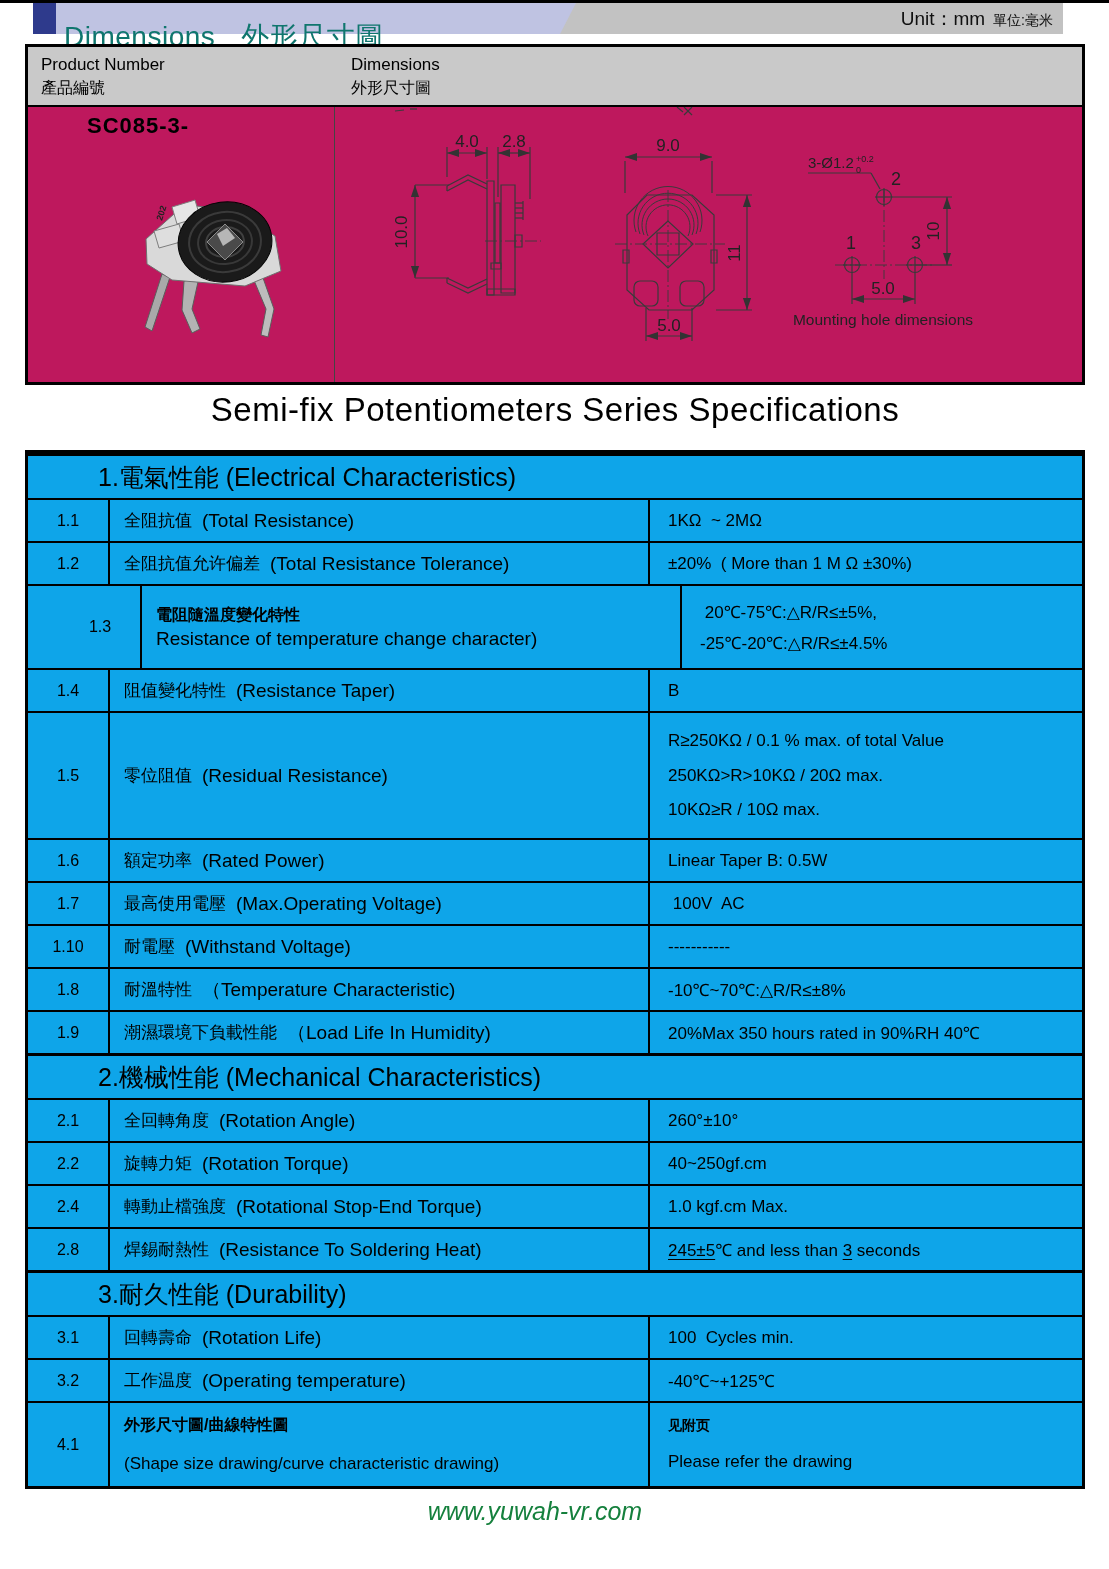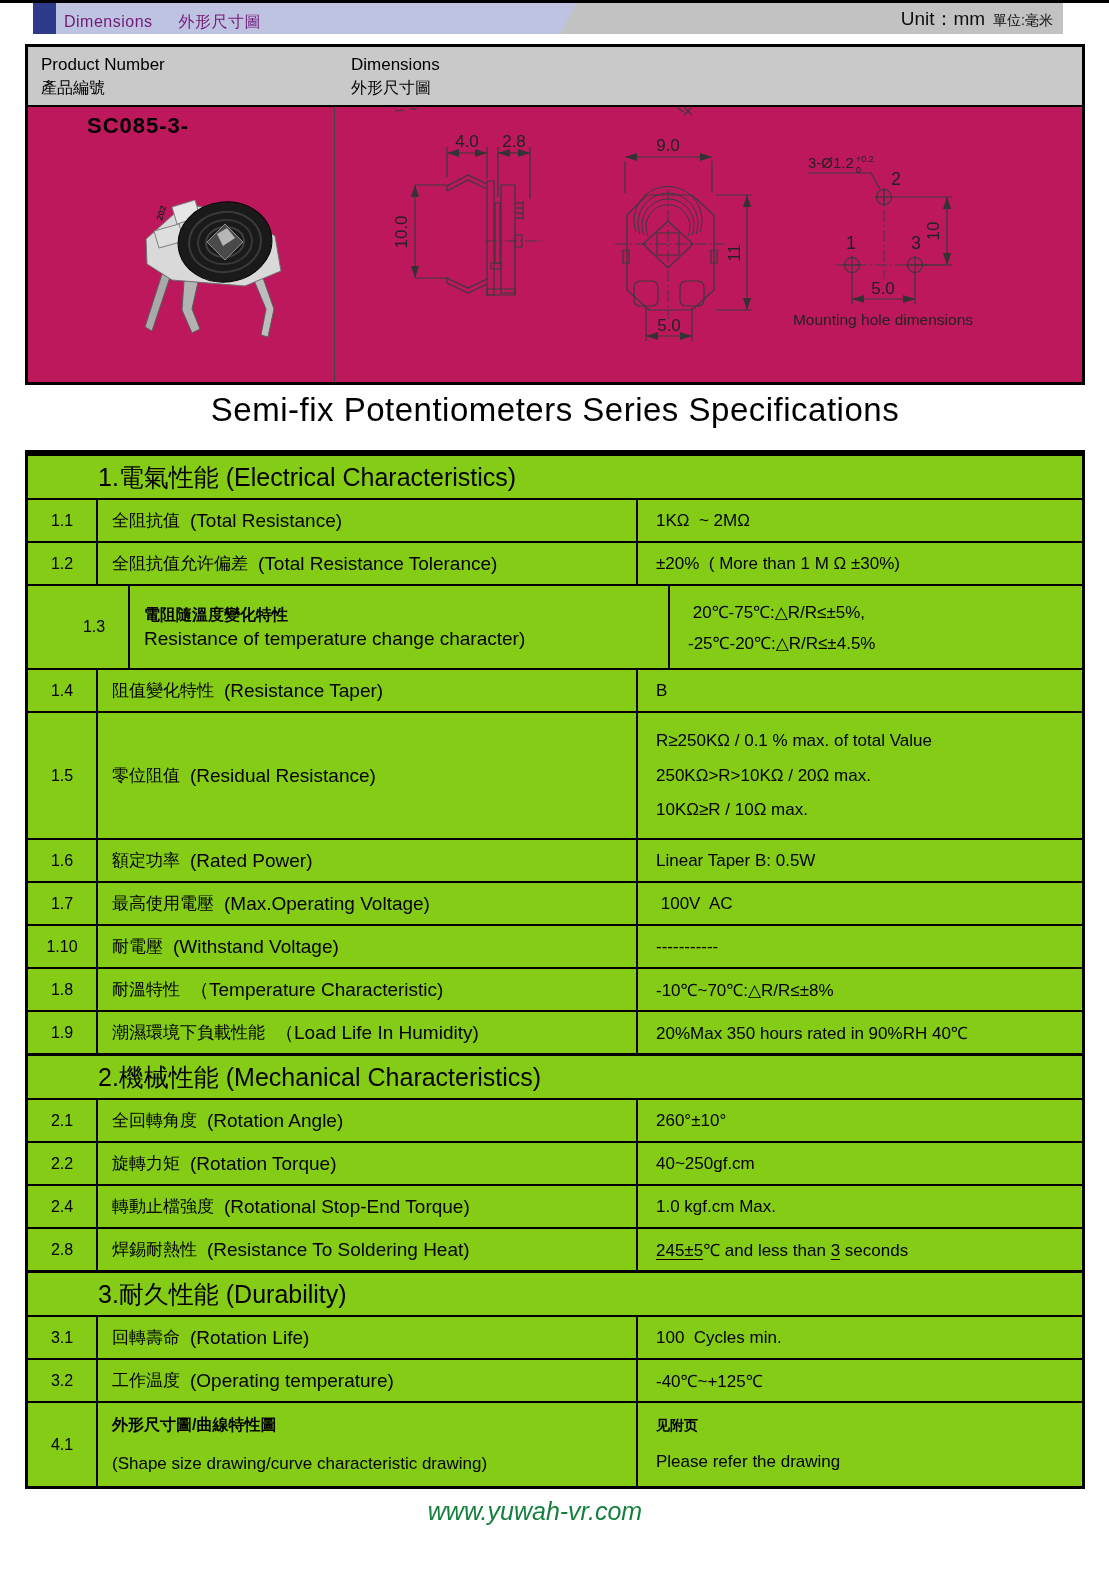--- a/index.html
+++ b/index.html
@@ -5,21 +5,21 @@
   html,body{margin:0;padding:0;background:#fff;}
   #page{position:relative;width:1109px;height:1569px;background:#fff;
         font-family:"Liberation Sans",sans-serif;color:#000;overflow:hidden;}
 
   
   .topline{position:absolute;left:0;top:0;width:1109px;height:3px;background:#000;}
   .band-gray{position:absolute;left:33px;top:3px;width:1030px;height:31px;background:#c2c2c2;}
   .band-lav{position:absolute;left:56px;top:3px;width:520px;height:31px;background:#bfc3e2;
             clip-path:polygon(0 0,100% 0,calc(100% - 16px) 100%,0 100%);}
   .band-navy{position:absolute;left:33px;top:3px;width:23px;height:31px;background:#2e3a8c;}
-  .band-title{position:absolute;left:64px;top:12px;font-size:16px;color:#701a75;letter-spacing:.5px;}
+  .band-title{position:absolute;left:64px;top:18px;font-size:28px;color:#0f766e;letter-spacing:.5px;}
   .band-title .zh{margin-left:26px;}
   .band-unit{position:absolute;right:56px;top:6px;font-size:19px;color:#101010;}
   .band-unit .zh{font-size:14px;margin-left:8px;}
 
   
   .ptable{position:absolute;left:25px;top:44px;width:1060px;height:341px;
           border:3px solid #000;box-sizing:border-box;background:#be185d;}
   .pt-head{height:60px;background:#c9c9c9;border-bottom:2px solid #000;box-sizing:border-box;
            display:flex;}
   .pt-head .hcell{padding:7px 0 0 13px;line-height:1.35;}
@@ -31,26 +31,26 @@
   .pt-right{flex:1;position:relative;}
   .pnum{position:absolute;left:13px;top:6px;font-size:22px;font-weight:bold;letter-spacing:1px;}
   .photo{position:absolute;left:58px;top:72px;}
 
   
   .spec-title{position:absolute;left:25px;top:391px;width:1060px;text-align:center;
               font-size:33px;font-weight:400;letter-spacing:.5px;}
 
   
   .stable{position:absolute;left:25px;top:450px;width:1060px;border:3px solid #000;
-          box-sizing:border-box;background:#84cc16;}
+          box-sizing:border-box;background:#0ea5e9;}
   .srow{display:flex;border-top:2px solid #000;box-sizing:border-box;}
   .srow:first-child{border-top:0;}
   .srow.sec{border-top:3px solid #000;align-items:center;padding-left:70px;font-size:25px;height:45px;}
   .h43{height:43px;} .h84{height:84px;padding-left:32px;} .h127{height:127px;} .h85{height:85px;}
-  .cnum{width:70px;border-right:2px solid #000;display:flex;align-items:center;justify-content:center;
+  .cnum{width:82px;border-right:2px solid #000;display:flex;align-items:center;justify-content:center;
         font-size:16px;box-sizing:border-box;}
   .cname{width:540px;border-right:2px solid #000;display:flex;align-items:center;gap:10px;
          padding-left:14px;box-sizing:border-box;}
   .cname .zh{font-size:17px;}
   .cname .en{font-size:19px;}
   .cname.stack{flex-direction:column;align-items:flex-start;justify-content:center;gap:2px;}
   .cname.stack .zh{font-size:16px;font-weight:bold;}
   .cname.spread{flex-direction:column;align-items:flex-start;justify-content:space-between;
                 padding-top:12px;padding-bottom:12px;gap:0;text-align:center;}
   .cname.spread .zh{font-size:16px;font-weight:bold;}

